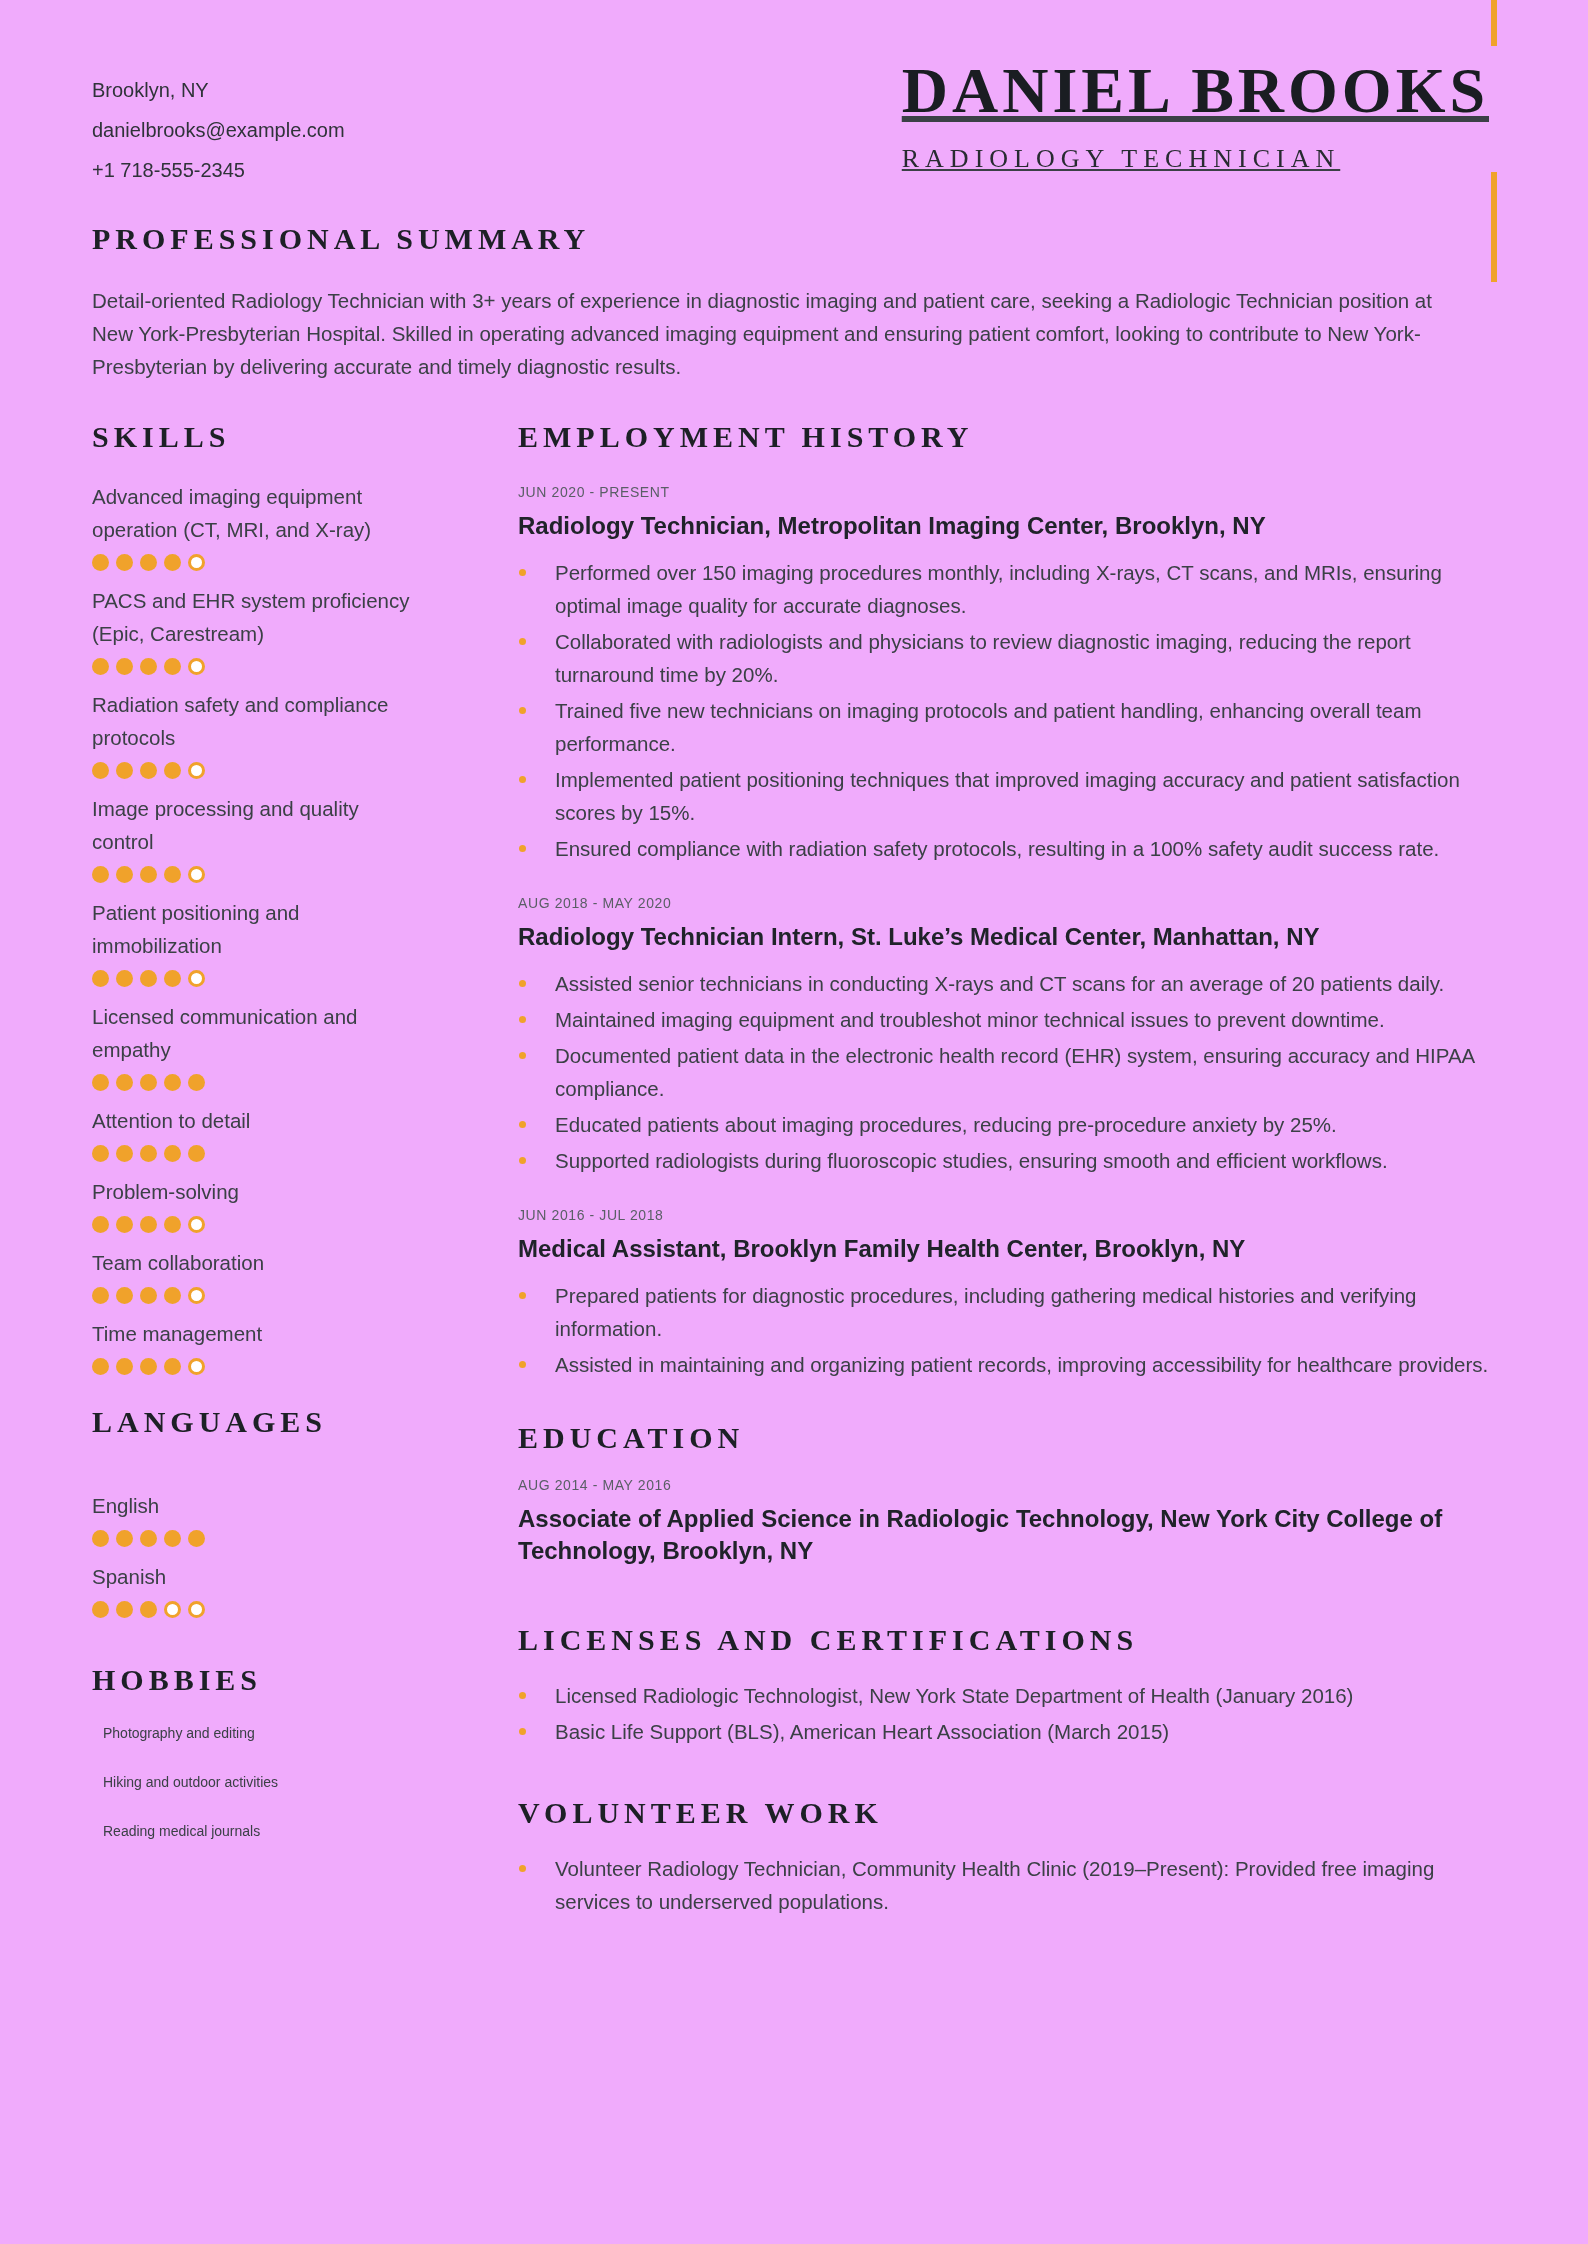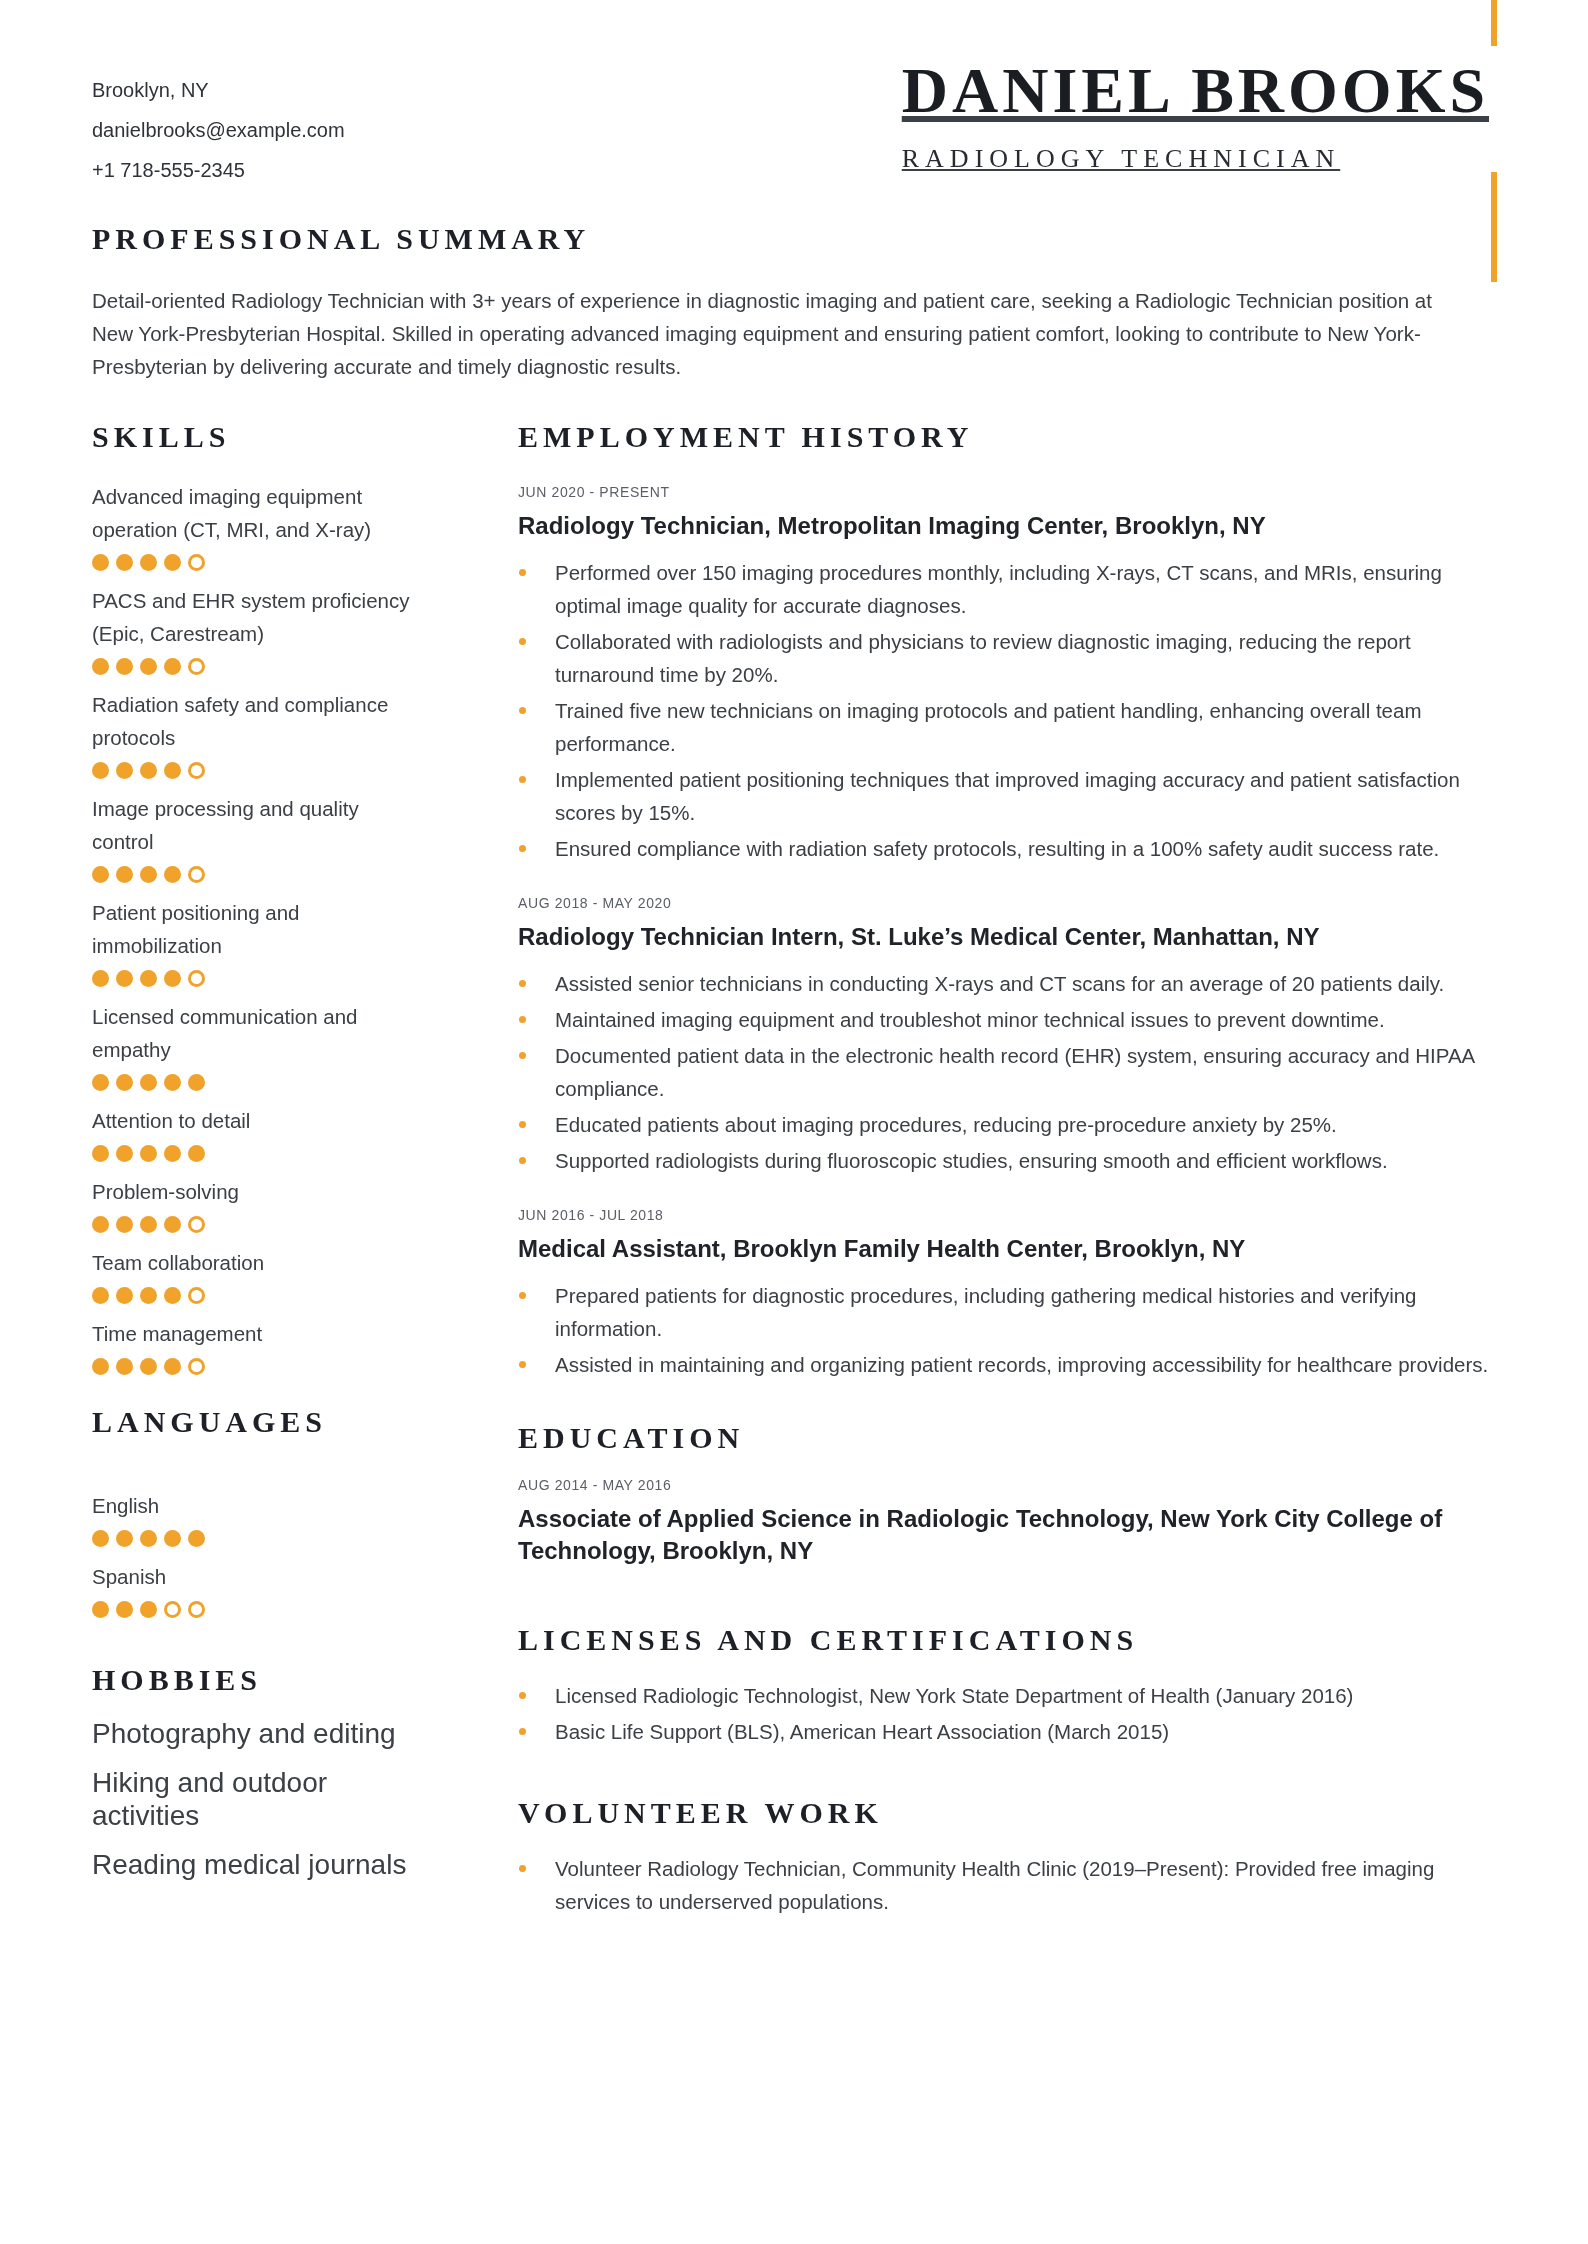--- a/index.html
+++ b/index.html
@@ -1,18 +1,18 @@
 <!DOCTYPE html>
 <html><head>
 <meta charset="utf-8">
 <style>
   html,body { margin:0; padding:0; background:#e8e8e8; }
   .page {
     position:relative; width:1588px; height:2244px; margin:0 auto;
-    background:#ffffff; overflow:hidden;
+    background:#f0abfc; overflow:hidden;
     font-family:"Liberation Sans","DejaVu Sans",sans-serif;
     color:#3b4046;
   }
   
   .accent-bar { position:absolute; right:91px; width:6px; background:#F0A22B; }
   .bar1 { top:0; height:46px; }
   .bar2 { top:172px; height:110px; }
 
   
   .contact { position:absolute; top:70px; left:92px; font-size:20px; line-height:40px; color:#2f3339; }
@@ -46,21 +46,21 @@
   
   .skills-h { margin-bottom:26px; }
   .skill-name { font-size:20.5px; line-height:33px; }
   .dots { display:flex; gap:7px; margin:8px 0 13px 0; }
   .dot { width:17px; height:17px; border-radius:50%; box-sizing:border-box; }
   .dot.filled { background:#F0A22B; }
   .dot.empty  { background:#ffffff; border:3px solid #F0A22B; }
 
   .lang-h { margin-top:30px; margin-bottom:50px; }
   .hobbies-h { margin-top:45px; margin-bottom:20px; }
-  .hobby { font-size:28px; line-height:33px; margin-bottom:16px; }
+  .hobby { font-size:14px; line-height:33px; margin-bottom:16px;margin-left:11px; }
 
   
   .emp-h { margin-bottom:26px; }
   .job { margin-bottom:26px; }
   .job-dates { font-size:14px; line-height:24px; letter-spacing:0.6px; color:#5a5e66; margin-bottom:6px; }
   .job-title { font-size:24px; line-height:32px; font-weight:700; color:#20232a; margin-bottom:14px; }
   .bullets { list-style:none; margin:0; padding:0; }
   .bullet { display:flex; margin-bottom:3px; }
   .bullet-dot { flex:0 0 auto; width:7px; height:7px; border-radius:50%; background:#F0A22B; margin:13px 0 0 1px; }
   .bullet-text { margin-left:29px; font-size:20.5px; line-height:33px; }

